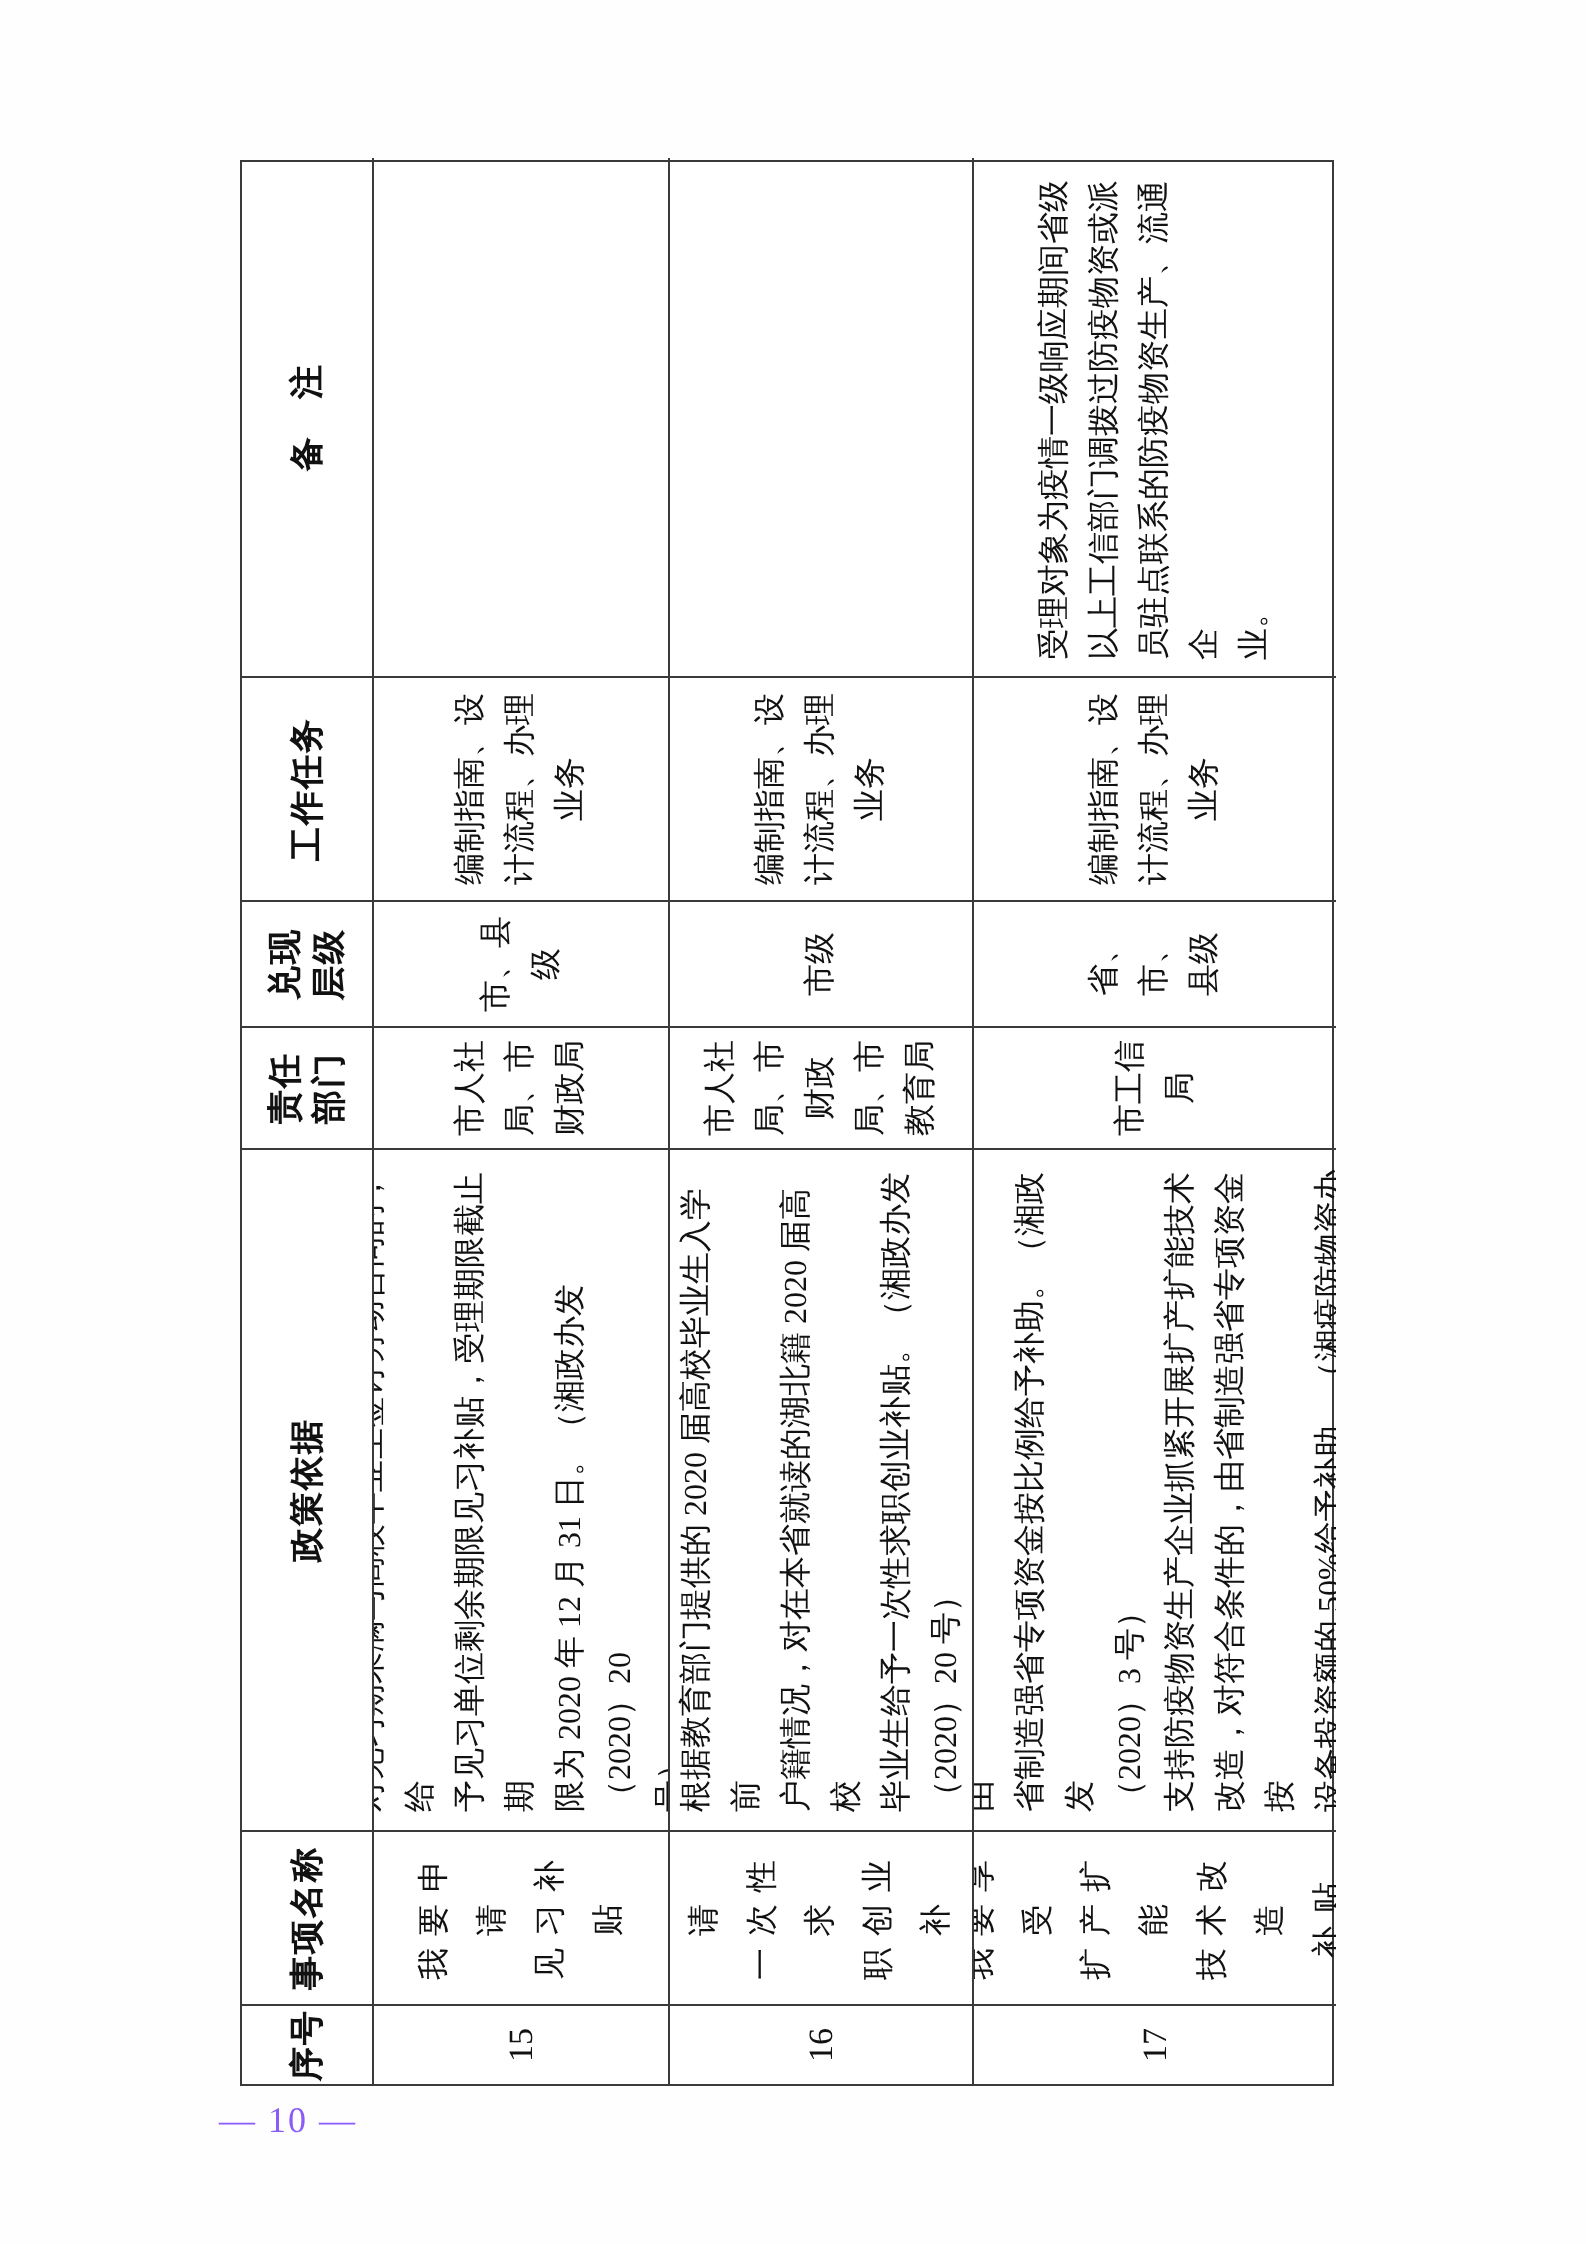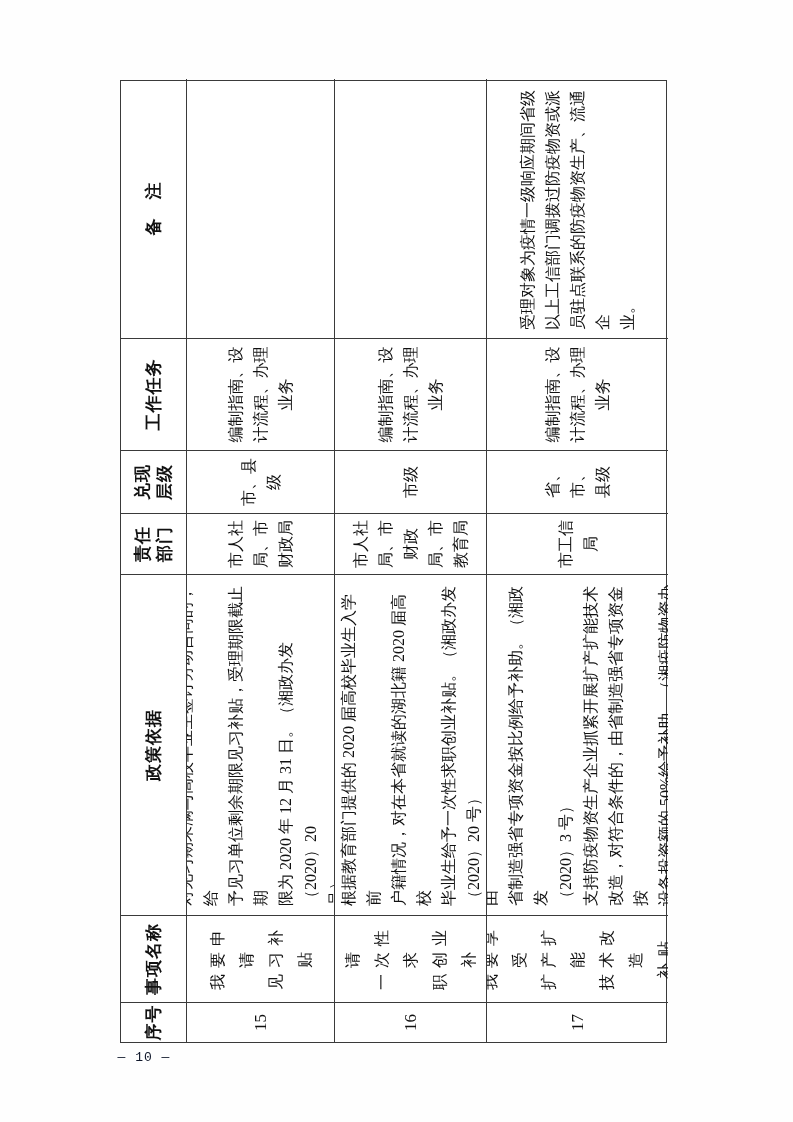--- a/index.html
+++ b/index.html
@@ -33,21 +33,21 @@
   }
   .lc{border-right:none;}
   .lr{border-bottom:none;}
   .hdr{font-weight:bold;font-size:17px;line-height:22px;letter-spacing:1px;}
   .num{font-size:17px;font-family:"Liberation Serif","DejaVu Serif",serif;}
   .name{letter-spacing:6px;line-height:29px;padding-left:4px;}
   .policy{justify-content:flex-start;text-align:left;padding:2px 9px;line-height:25px;}
   .note{justify-content:flex-start;text-align:left;padding:2px 8px;line-height:25px;}
   .pagenum{
     position:absolute;left:104px;top:1050px;width:80px;
-    font-size:13px;letter-spacing:1px;text-align:center;color:#0f172a;font-family:Liberation Mono, monospace;
+    font-size:18px;letter-spacing:1px;text-align:center;color:#8b5cf6;
   }
 </style>
 </head>
 <body>
 
 <div class="sheet"></div>
 
 <div class="rot-table">
 
   <div class="cell hdr">序号</div>

